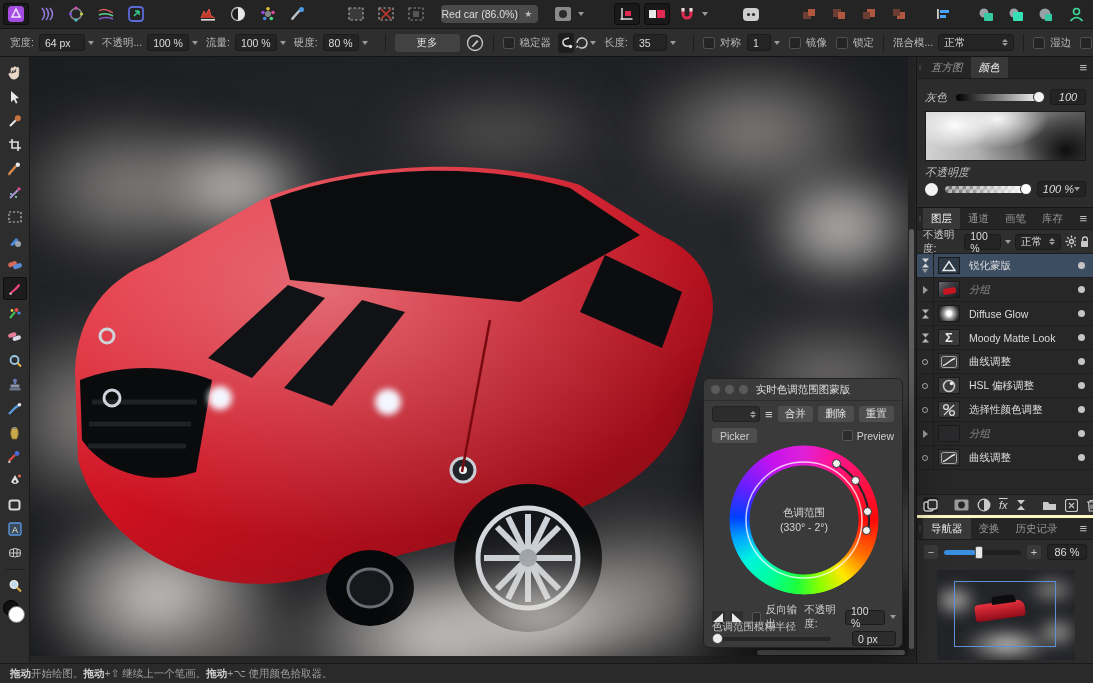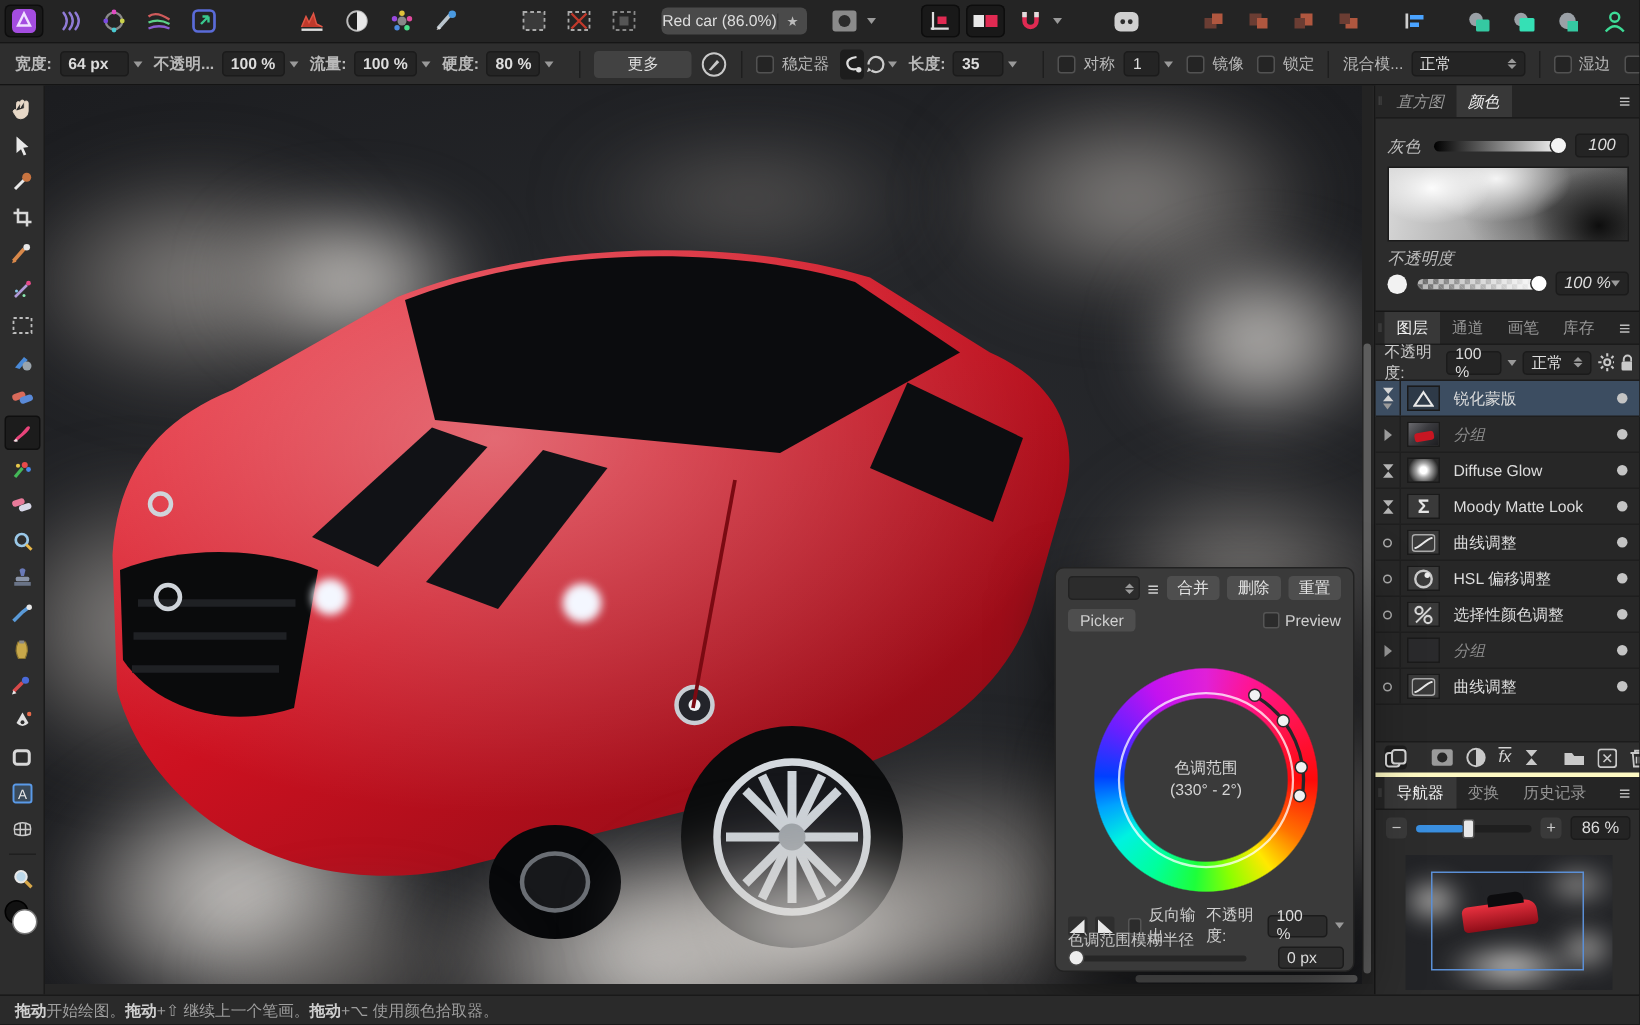--- a/index.html
+++ b/index.html
@@ -22,21 +22,21 @@
   .chv { width:0; height:0; border-left:3px solid transparent; border-right:3px solid transparent;
          border-top:4px solid #9a9a9a; display:inline-block; }
   .updn { display:inline-flex; flex-direction:column; gap:1px; margin-left:3px; }
   .updn i { width:0;height:0;border-left:3px solid transparent;border-right:3px solid transparent; }
   .updn i.u { border-bottom:3px solid #9a9a9a; } .updn i.d { border-top:3px solid #9a9a9a; }
 
   
   #ctxbar { position:absolute; left:0; top:29px; width:1093px; height:28px; background:#2e2e2e;
             border-bottom:1px solid #141414; display:flex; align-items:center; padding-left:10px;
             font-size:10.5px; color:#b9b9b9; white-space:nowrap; }
-  .fld { display:flex; align-items:center; margin-right:8px;font-weight:bold; }
+  .fld { display:flex; align-items:center; margin-right:8px; }
   .fld .lbl { margin-right:5px; }
   .vbox { background:#242424; border:1px solid #1b1b1b; border-radius:3px; height:17px; min-width:46px;
           padding:0 5px; display:flex; align-items:center; color:#ddd; }
   .vbox.sm { min-width:34px; }
   .csep { width:1px; height:18px; background:#1e1e1e; margin:0 9px; flex:none; }
   .cbox { width:12px; height:12px; background:#242424; border:1px solid #525252; border-radius:2.5px;
           margin-right:5px; flex:none; }
   .btn-more { background:#424242; border-radius:3px; height:18px; padding:0 22px; display:flex;
               align-items:center; color:#ddd; }
   .iconbtn { width:24px; height:20px; border-radius:3px; display:flex; align-items:center;
@@ -1014,20 +1014,28 @@
         <div class="npuff" style="left:80px;top:0;width:70px;height:40px;background:radial-gradient(closest-side,rgba(200,198,195,.7),transparent 75%)"></div>
         <div class="npuff" style="left:10px;top:52px;width:120px;height:45px;background:radial-gradient(closest-side,rgba(235,233,230,.9),transparent 75%)"></div>
         <div class="npuff" style="left:90px;top:40px;width:60px;height:45px;background:radial-gradient(closest-side,rgba(215,213,210,.75),transparent 75%)"></div>
         <div class="ncar"></div>
         <div class="navview"></div>
       </div>
     </div>
   </div>
 
   <div id="dialog">
+    <div class="dtitle">
+      <span class="lights">
+        <span class="light"></span>
+        <span class="light"></span>
+        <span class="light"></span>
+      </span>
+      <span class="dtext">实时色调范围图蒙版</span>
+    </div>
     <div class="drow1">
       <div class="ddd">
           <span class="updn">
             <i class="u"></i>
             <i class="d"></i>
           </span>
         </div>
       <span style="font-size:13px;color:#cfcfcf">≡</span>
       <div class="dbtn">
           <span>合并</span>

